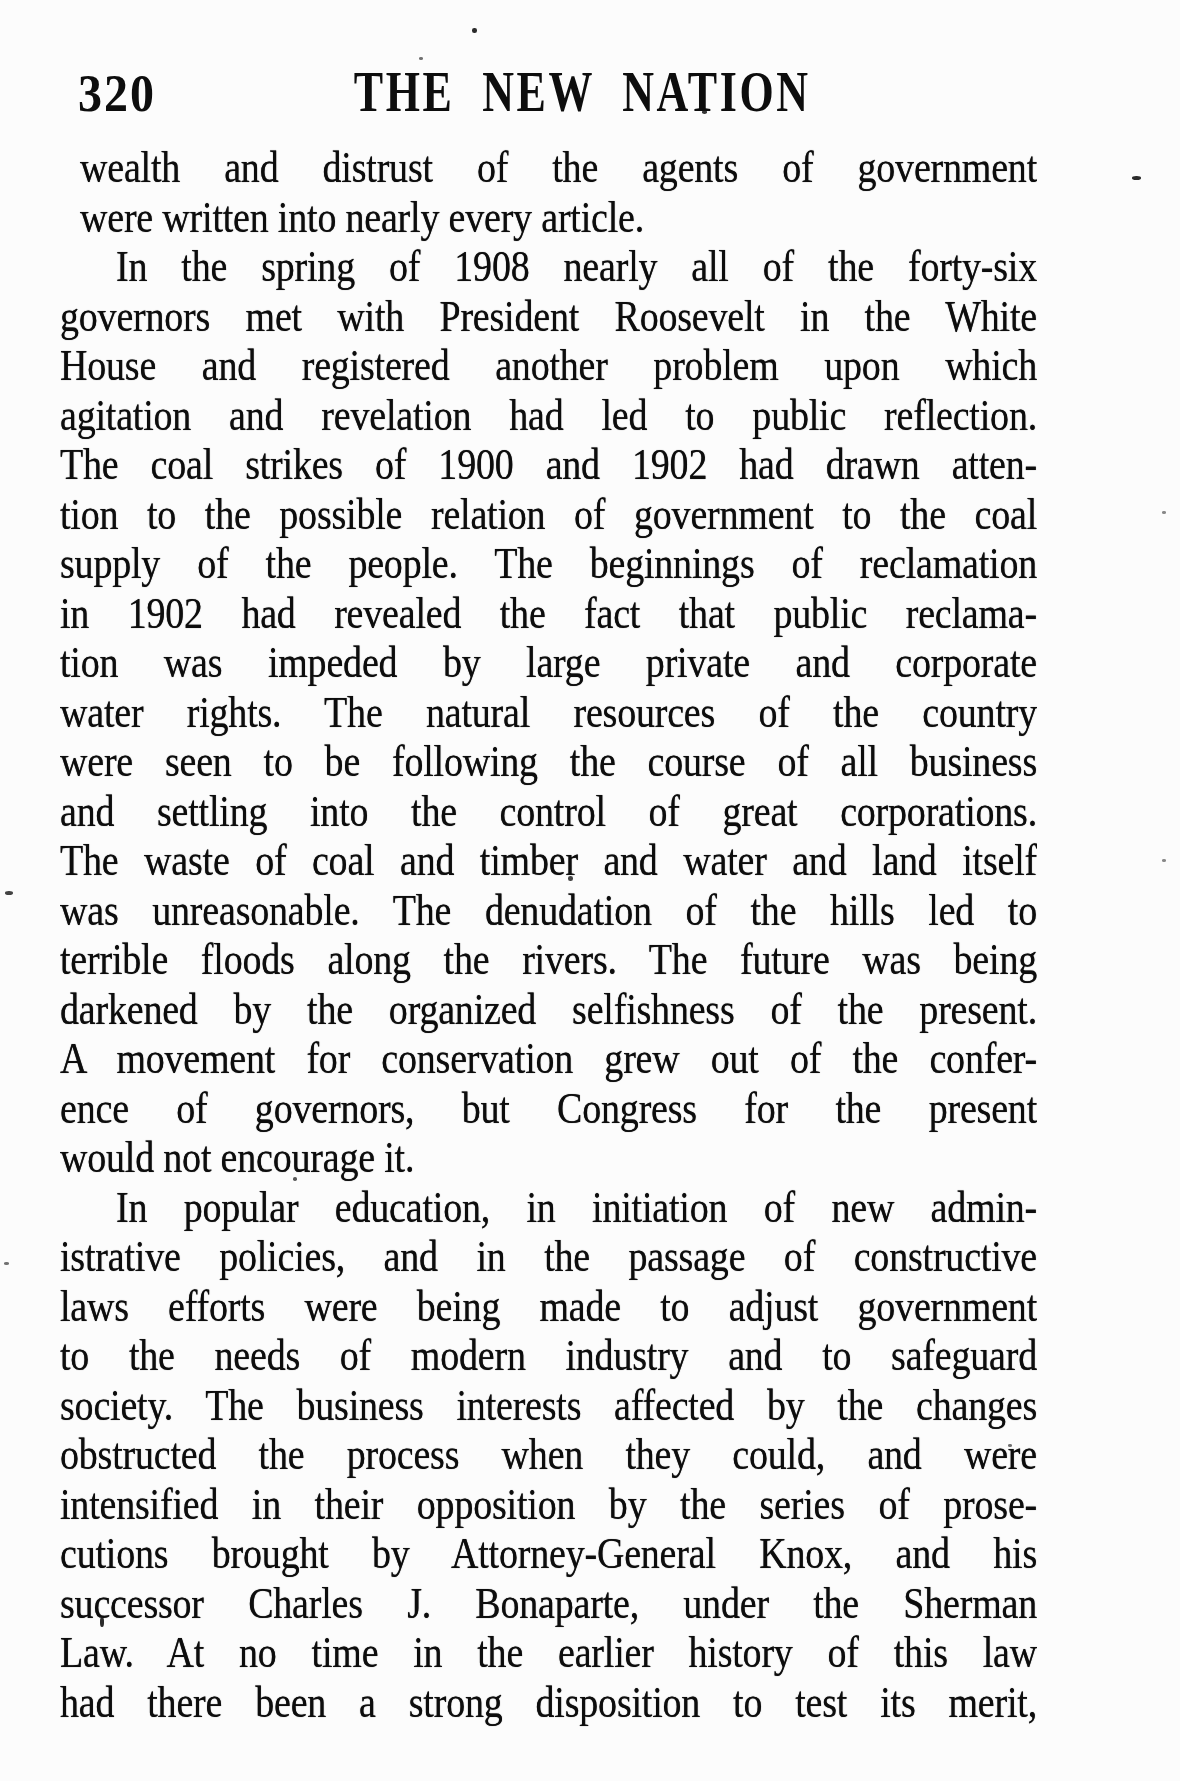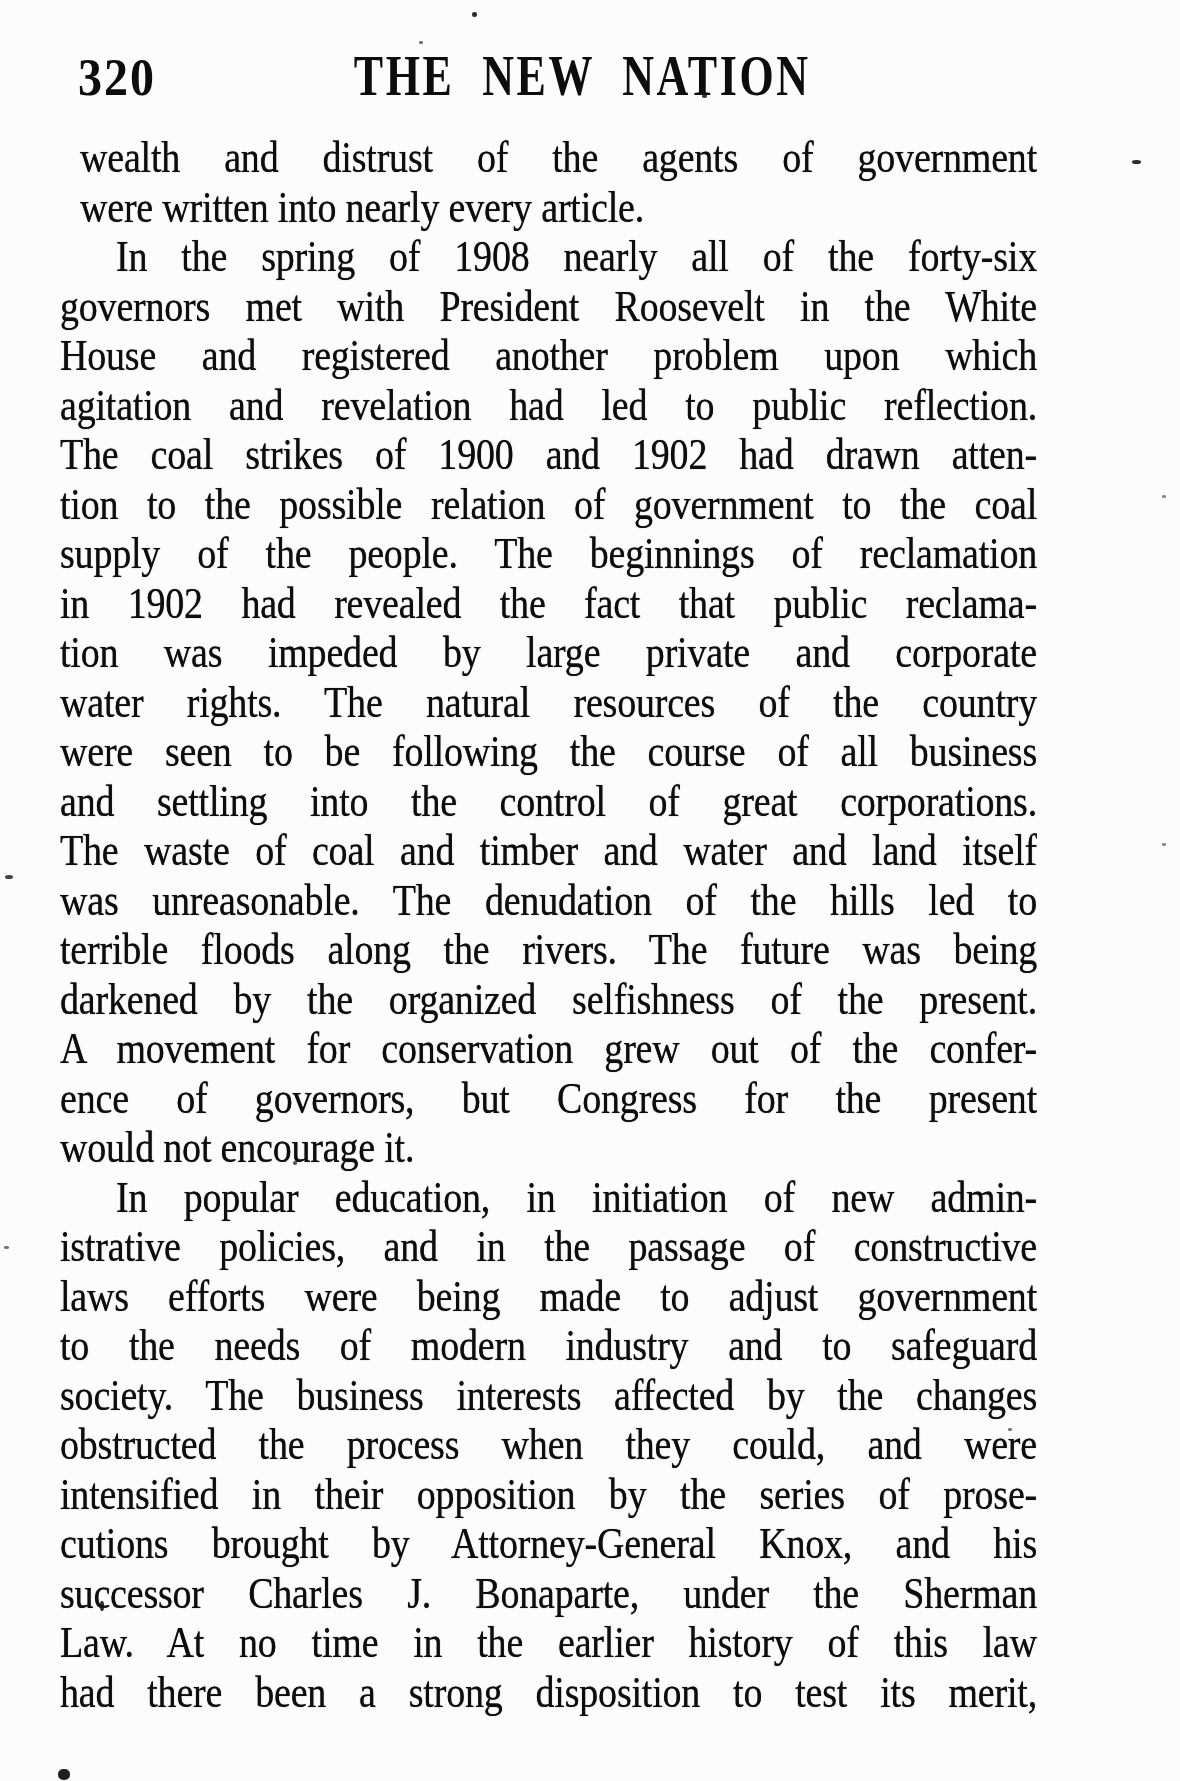--- a/index.html
+++ b/index.html
@@ -3,36 +3,36 @@
 <meta charset="utf-8">
 <style>
   html,body{margin:0;padding:0;}
   body{
     width:1180px;height:1781px;
     background:#fcfcfc;
     overflow:hidden;position:relative;
     font-family:"Liberation Serif","DejaVu Serif",serif;
     color:#0d0d0d;
   }
-  .page{position:absolute;inset:0;}
+  .page{position:absolute;inset:0;margin-top:16px;}
   .pagenum{
     position:absolute;left:78px;top:50px;
     font-size:48px;font-weight:700;line-height:1;
     letter-spacing:2px;
     transform:scaleY(1.12);transform-origin:left top;
   }
   .running-title{
     position:absolute;top:47px;left:50%;
     font-size:50px;font-weight:700;line-height:1;
     letter-spacing:3px;word-spacing:16px;white-space:nowrap;
     transform:translateX(-51.5%) scale(0.88,1.14);
     transform-origin:center top;
   }
   .body-lines{
-    position:absolute;left:60px;top:133px;width:977px;
+    position:absolute;left:60px;top:127px;width:977px;
   }
   .line{
     height:49.5px;line-height:49.5px;
     font-size:38px;letter-spacing:-0.2px;
     text-align:justify;text-align-last:justify;
     transform:scaleY(1.18);transform-origin:center;
     text-shadow:0 0 0.7px rgba(10,10,10,0.85);
     overflow:hidden;
   }
   .line.endpara{text-align:left;text-align-last:left;}

